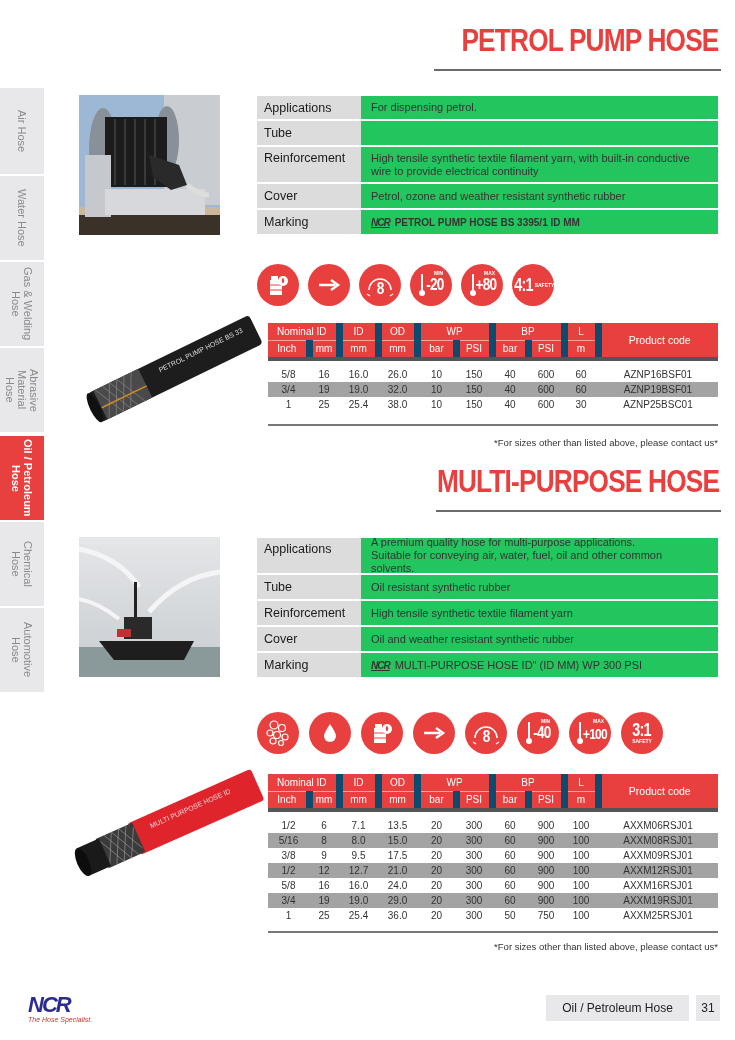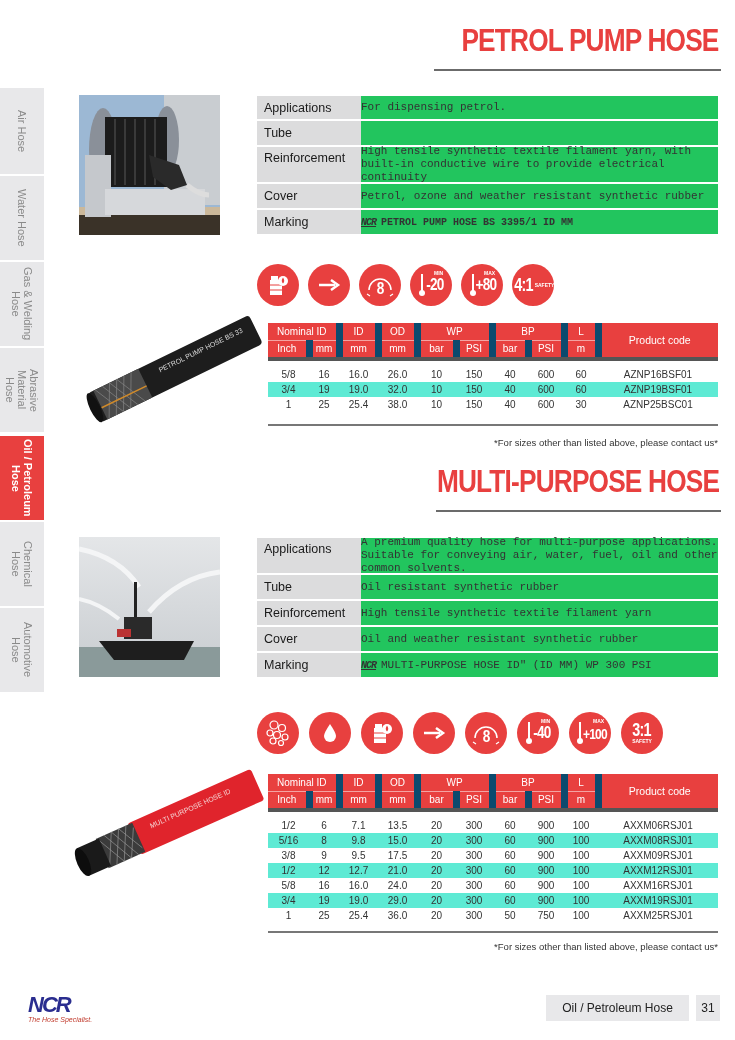--- a/index.html
+++ b/index.html
@@ -29,21 +29,21 @@
   
   .photo { position: absolute; overflow: hidden; }
 
   
   .spec { position: absolute; left: 257px; width: 461px; }
   .spec-row { display: flex; margin-bottom: 2px; background: #22c55e; }
   .spec-key {
     width: 104px; padding: 4px 7px; font-size: 12.5px; color: #1a1a1a;
     background: #dcdcdd; display: flex; align-items: center;
   }
-  .spec-val { flex: 1; padding: 4px 0; font-size: 11px; color: #333; line-height: 13px; display: flex; align-items: center; font-family: Liberation Mono, monospace; }
+  .spec-val { flex: 1; padding: 4px 10px; font-size: 11px; color: #333; line-height: 13px; display: flex; align-items: center; }
   .marking-logo { font-style: italic; font-weight: bold; color: #333; letter-spacing: -1px; margin-right: 5px; font-size: 10px; text-decoration: underline; }
   .marking-bold { font-weight: bold; font-size: 10px; }
 
   
   .icons { position: absolute; display: flex; gap: 10px; }
   .icon {
     width: 42px; height: 42px; border-radius: 50%; background: #e8403f;
     display: flex; align-items: center; justify-content: center; color: #fff;
     position: relative;
   }
@@ -52,21 +52,21 @@
   .icon .tiny { position: absolute; font-size: 5px; font-weight: bold; }
 
   
   .dtable { position: absolute; left: 268px; width: 450px; border-collapse: collapse; }
   .dtable th { background: #e8403f; color: #fff; font-weight: normal; font-size: 10px; padding: 0; height: 17px; text-align: center; }
   .dtable th.grp { border-bottom: 1px solid #f4a3a2; }
   .dtable th.sep { border-right: 7px solid #0c4a6e; }
   .dtable th.pc { font-size: 10.5px; }
   .dtable tr.shade td { height: 4px; background: #555; padding: 0; }
   .dtable td { font-size: 10px; color: #333; text-align: center; height: 15px; padding: 0; }
-  .dtable tr.alt td { background: #5eead4; }
+  .dtable tr.alt td { background: #a3a3a3; }
   .dtable tr.pad td { height: 6px; }
   .table-rule { position: absolute; left: 268px; width: 450px; height: 2px; background: #777; }
   .note { position: absolute; right: 17px; font-size: 9.5px; color: #333; }
 
   
   .footer-logo { position: absolute; left: 28px; top: 992px; }
   .footer-logo .brand { font-size: 22px; font-weight: bold; font-style: italic; color: #2a2d8f; letter-spacing: -2px; }
   .footer-logo .tag { font-size: 7px; font-style: italic; color: #c0392b; margin-top: -2px; }
   .footer-section { position: absolute; left: 546px; top: 995px; width: 143px; height: 26px; background: #e8e8ea; font-size: 12px; display: flex; align-items: center; justify-content: center; color: #222; }
   .footer-page { position: absolute; left: 696px; top: 995px; width: 24px; height: 26px; background: #e8e8ea; font-size: 12px; display: flex; align-items: center; justify-content: center; color: #222; }
@@ -487,21 +487,21 @@
         <td>20</td>
         <td>300</td>
         <td>60</td>
         <td>900</td>
         <td>100</td>
         <td>AXXM06RSJ01</td>
       </tr>
     <tr class="alt">
         <td>5/16</td>
         <td>8</td>
-        <td>9.8</td>
+        <td>8.0</td>
         <td>15.0</td>
         <td>20</td>
         <td>300</td>
         <td>60</td>
         <td>900</td>
         <td>100</td>
         <td>AXXM08RSJ01</td>
       </tr>
     <tr>
         <td>3/8</td>

